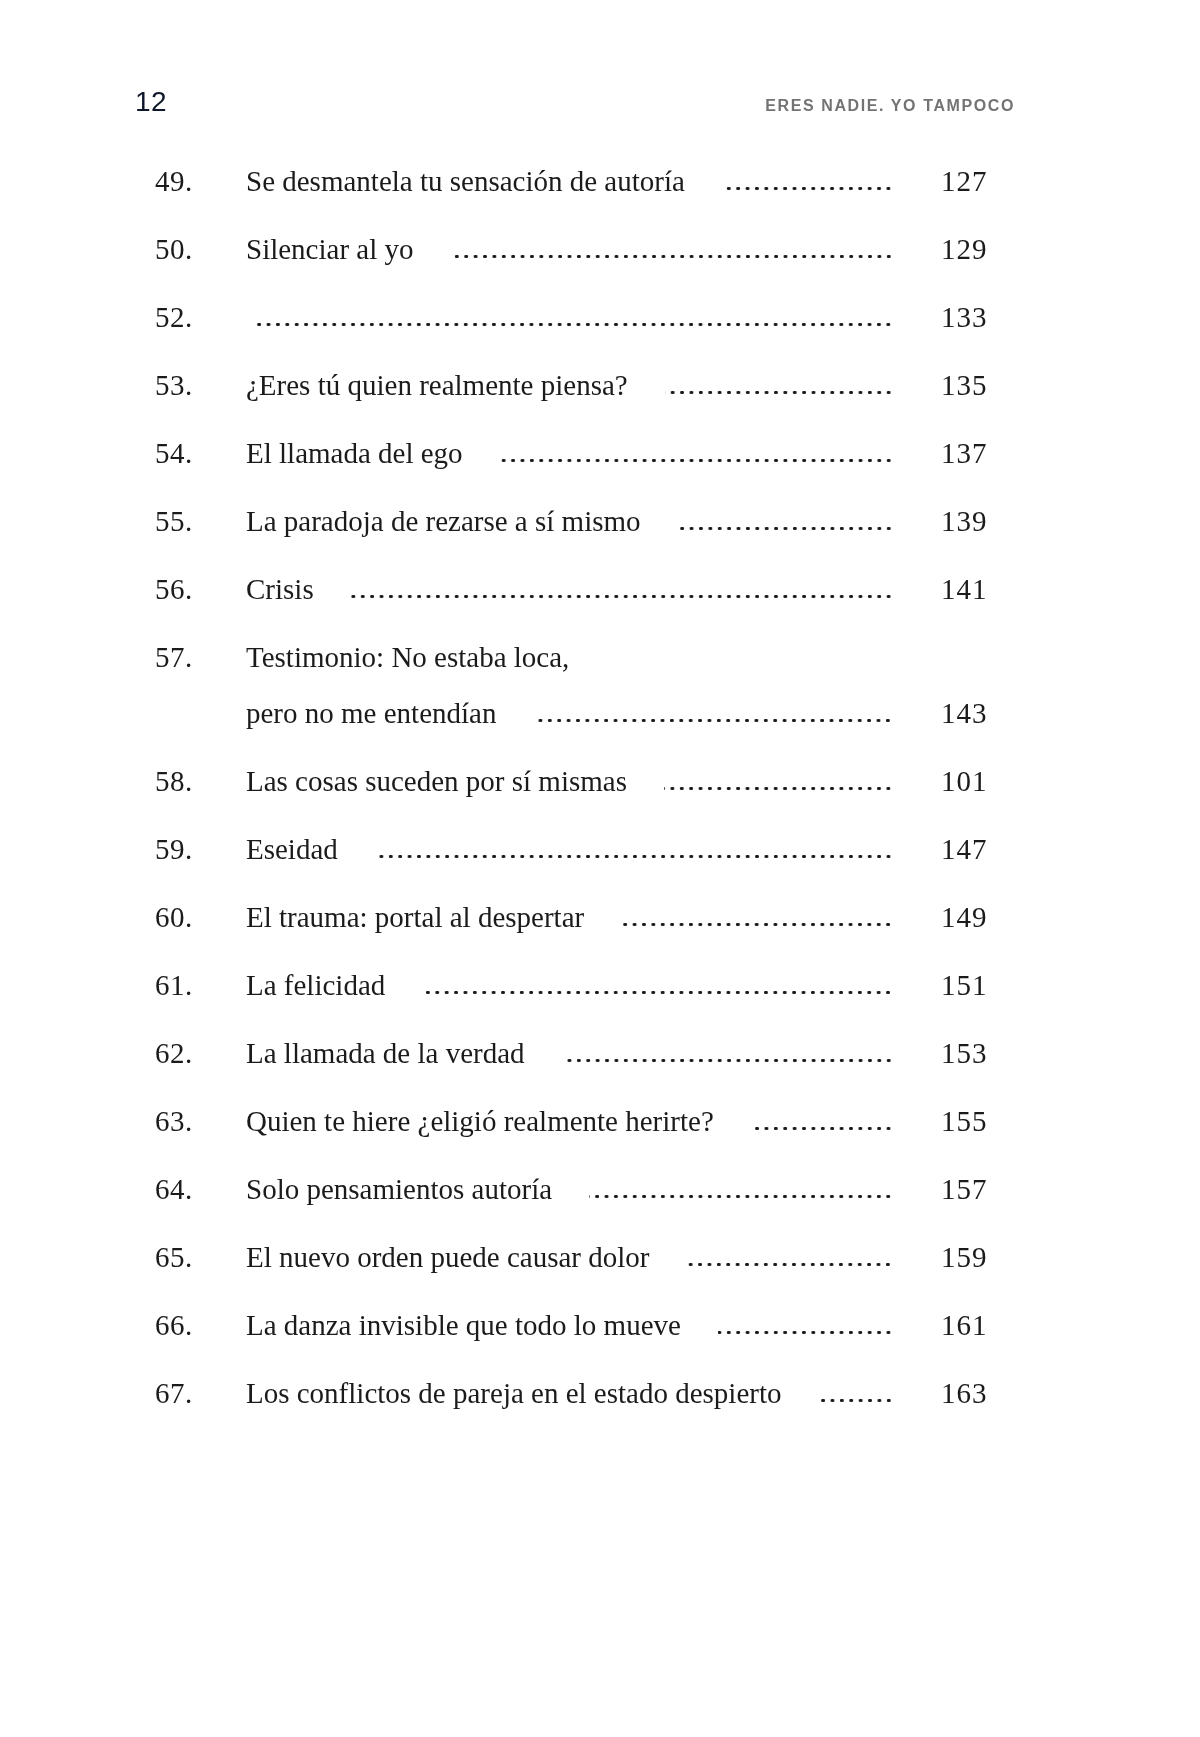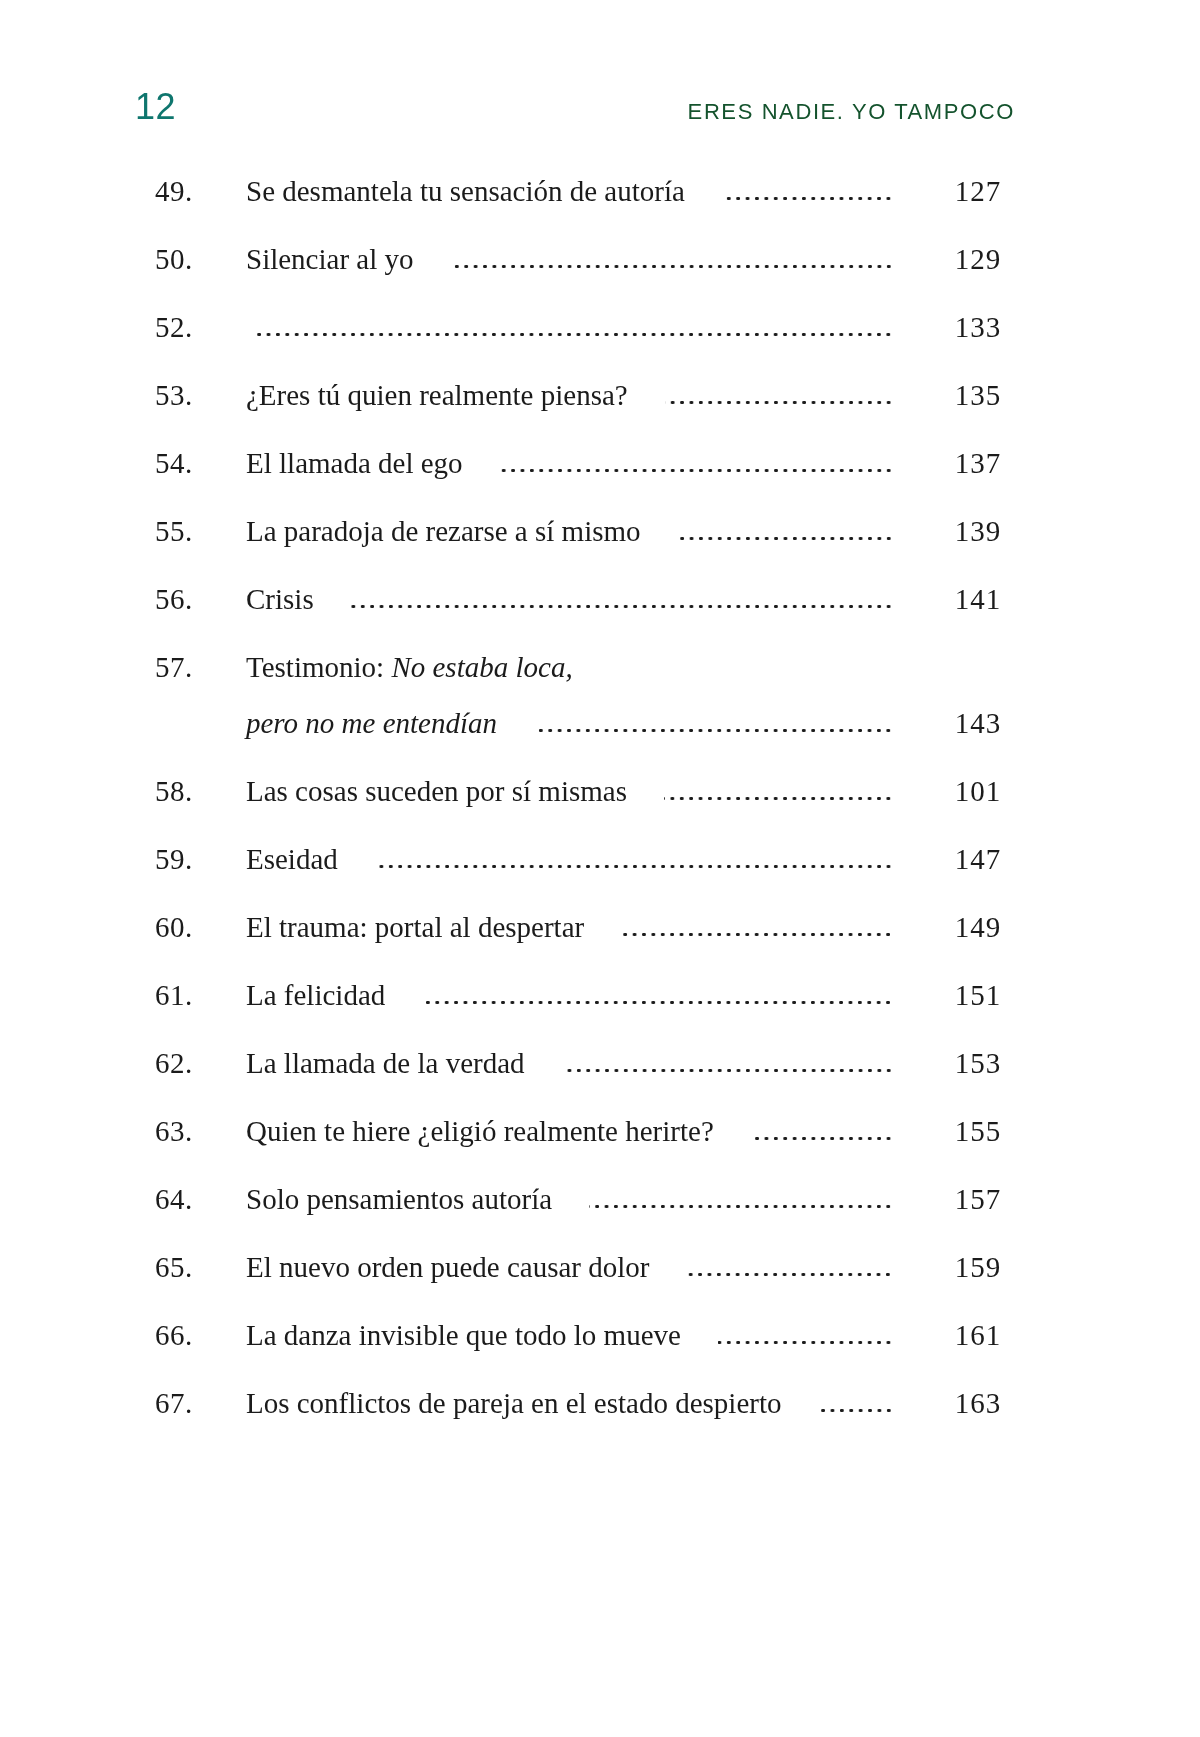--- a/index.html
+++ b/index.html
@@ -18,30 +18,30 @@
     padding: 86px 185px 0 135px;
   }
   
   .running-head {
     display: flex;
     justify-content: space-between;
     align-items: baseline;
     font-family: "Liberation Sans", sans-serif;
   }
   .folio {
-    font-size: 36px;
+    font-size: 28px;
     letter-spacing: 0.5px;
-    color: #0f766e;
+    color: #0f172a;
   }
   .head-title {
-    font-size: 22px;
+    font-size: 16px;
     letter-spacing: 1.6px;
-    color: #14532d;
+    color: #737373;
     text-transform: uppercase;
-    font-weight: 400;
+    font-weight: 700;
   }
   
   .toc {
     margin-top: 47px;
     padding-left: 20px;
   }
   .row {
     display: flex;
     align-items: baseline;
     font-size: 29px;
@@ -49,36 +49,36 @@
     margin-bottom: 36px;
     white-space: nowrap;
     gap: 28px;
   }
   .row.tl-first { margin-bottom: 24px; }
   .num {
     flex: 0 0 63px;
     letter-spacing: 0.5px;
   }
   .title { flex: 0 0 auto; }
-  .it { font-style: italic; }
+  .it { }
   .leader {
     flex: 1 1 0;
     min-width: 26px;
     height: 5px;
     margin-left: 9px;
     background-image: radial-gradient(circle, #1c1c1c 1.6px, transparent 2px);
     background-size: 9.4px 5px;
     background-repeat: repeat-x;
     background-position: right bottom;
   }
   .pg {
     flex: 0 0 auto;
     min-width: 74px;
     margin-left: 20px;
-    text-align: center;
+    text-align: left;
     letter-spacing: 1px;
   }
 </style>
 </head>
 <body>
 
 <div class="page">
 
   <div class="running-head">
     <span class="folio">12</span>

